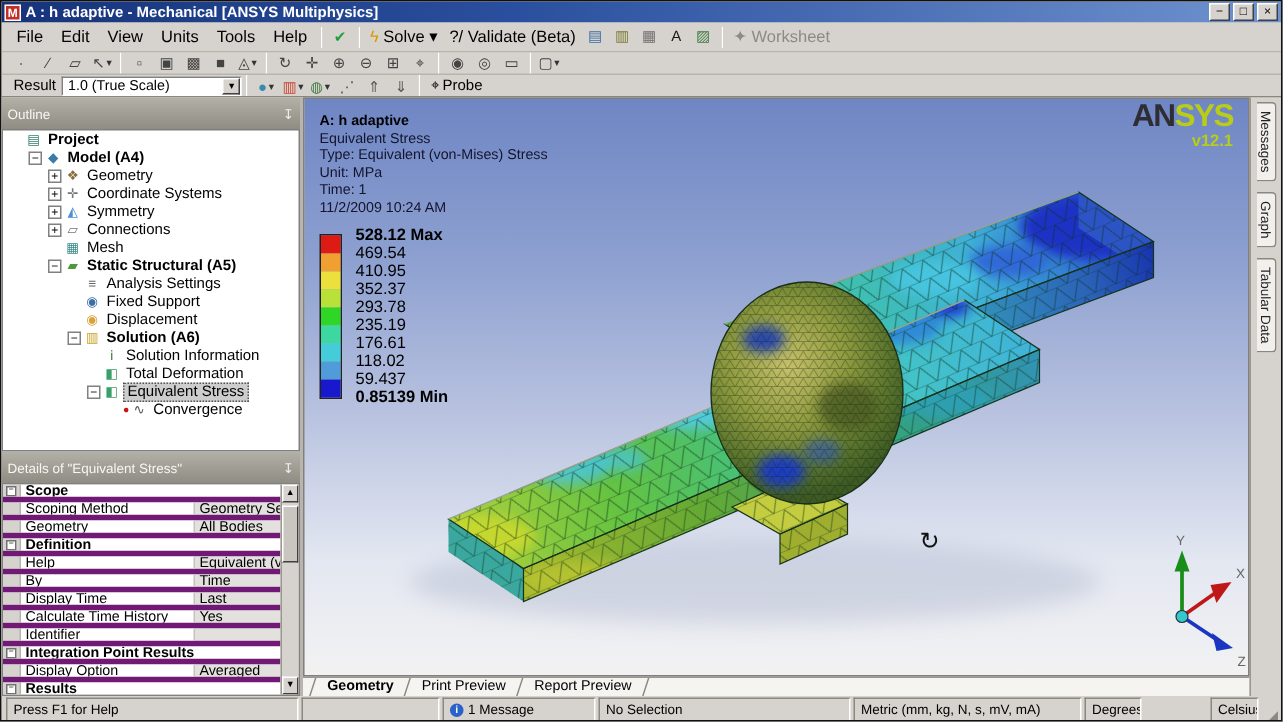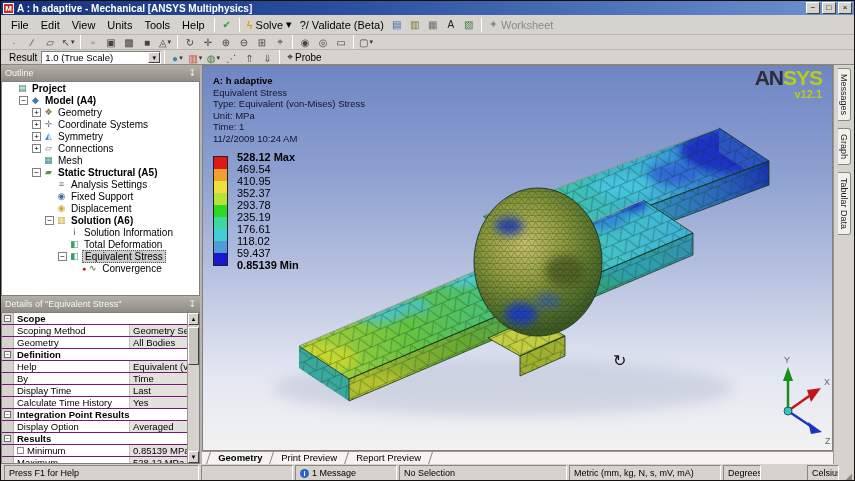--- a/index.html
+++ b/index.html
@@ -30,37 +30,37 @@
   .toolrow2 { height:15px; display:flex; align-items:center; padding:0 4px; background:#d6d3ce; border-bottom:1px solid #8a877f;}
   .rlabel { font-size:10px; margin:0 4px; }
   .combo { width:120px; height:13px; background:#fff; border:1px solid; border-color:#808080 #fff #fff #808080;
     display:flex; align-items:center; font-size:9.5px; padding-left:3px; }
   .combo .cdd { margin-left:auto; width:12px; height:11px; background:#d6d3ce; border:1px solid; border-color:#fff #404040 #404040 #fff; font-size:7px; text-align:center; line-height:9px;}
   .probe { display:inline-flex; align-items:center; gap:2px; font-size:10px; padding:0 4px; }
 
   
   .main { display:flex; height:399px; }
   .leftpanel { width:201px; display:flex; flex-direction:column; border-right:2px solid #b8b5ae; background:#d6d3ce;}
-  .paneheader { height:16px; background:linear-gradient(#b3b0a7,#8f8c83); color:#f6f6f2; font-size:9px;
+  .paneheader { height:21px; background:linear-gradient(#b3b0a7,#8f8c83); color:#f6f6f2; font-size:9px;
     display:flex; align-items:center; padding:0 4px; }
   .paneheader .pin { margin-left:auto; font-size:9px; color:#eee; }
   .treearea { height:215px; background:#fff; border:1px solid #808080; overflow:hidden; position:relative; }
   .trow { display:flex; align-items:center; height:12px; font-size:10px; white-space:nowrap; color:#000;}
   .trow .exp { width:9px; height:9px; border:1px solid #808080; background:#fff; font-size:8px; line-height:7px;
     text-align:center; margin-right:2px; flex:none; color:#000;}
   .trow .noexp { width:11px; flex:none;}
   .trow .ticon { width:11px; height:11px; font-size:9px; line-height:11px; text-align:center; margin-right:2px; flex:none;}
   .trow .lbl { padding:0 2px; }
   .trow .lbl.sel { background:#cdcdcd; border:1px dotted #555; }
   .trow .alert { color:#cc1111; font-size:7px; margin-right:1px; }
   .bold { font-weight:bold; }
 
   
   .detailsgrid { flex:1; background:#fff; border:1px solid #808080; overflow:hidden; position:relative; font-size:9.5px;}
-  .drow { display:flex; height:12px; border-bottom:1px solid #701a75; align-items:stretch;}
+  .drow { display:flex; height:12px; border-bottom:4px solid #701a75; align-items:stretch;}
   .drow .gut { width:12px; background:#d6d3ce; border-right:1px solid #b5b2aa; display:flex; align-items:center; justify-content:center;}
   .drow .gut .box { width:7px; height:7px; border:1px solid #707070; background:#fff; font-size:6px; line-height:5px; text-align:center;}
   .drow .dlab { width:116px; padding:0 3px; display:flex; align-items:center; background:#fff; border-right:1px solid #c6c3bc; overflow:hidden; white-space:nowrap;}
   .drow .dval { flex:1; padding:0 3px; display:flex; align-items:center; background:#e2e1dd; overflow:hidden; white-space:nowrap;}
   .drow.section .dlab { width:auto; flex:1; font-weight:bold; background:#fff; border-right:none;}
   .drow .chk { width:7px; height:7px; border:1px solid #8a8a8a; background:#fdfdfd; margin-right:3px; flex:none;}
   .vscroll { position:absolute; right:0; top:0; bottom:0; width:12px; background:#d6d3ce; border-left:1px solid #9a978f; display:flex; flex-direction:column;}
   .vscroll .arr { height:12px; background:#d6d3ce; border:1px solid; border-color:#fff #404040 #404040 #fff; font-size:6px; text-align:center; line-height:10px;}
   .vscroll .thumb { height:38px; margin-top:2px; background:#c9c6bf; border:1px solid; border-color:#fff #404040 #404040 #fff;}
   .vscroll .fill { flex:1; }
@@ -386,20 +386,27 @@
                 <span>Display Time</span>
               </span>
               <span class="dval">Last</span>
             </div>
             <div class="drow">
               <span class="gut"></span>
               <span class="dlab">
                 <span>Calculate Time History</span>
               </span>
               <span class="dval">Yes</span>
+            </div>
+            <div class="drow">
+              <span class="gut"></span>
+              <span class="dlab">
+                <span>Identifier</span>
+              </span>
+              <span class="dval"></span>
             </div>
             <div class="drow section">
               <span class="gut">
                 <span class="box">−</span>
               </span>
               <span class="dlab">
                 <span>Integration Point Results</span>
               </span>
             </div>
             <div class="drow">

